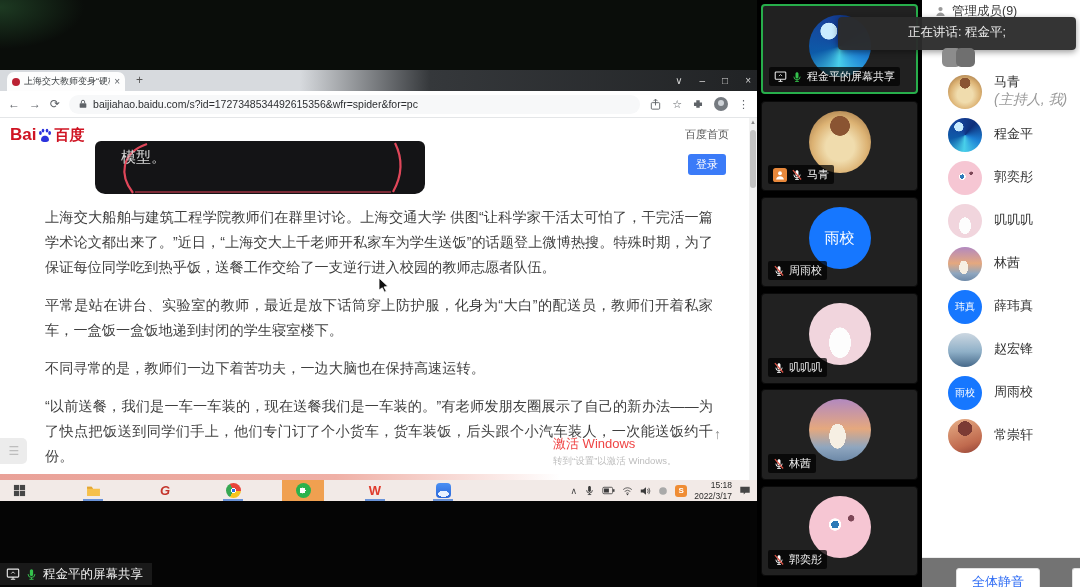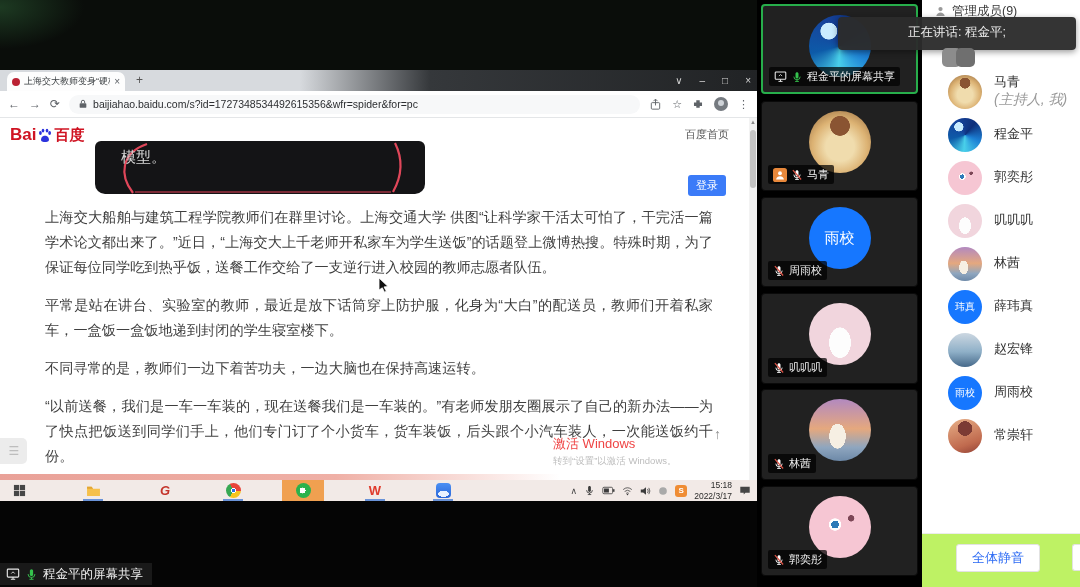--- a/index.html
+++ b/index.html
@@ -41,21 +41,21 @@
   .pg-scrollbar { position:absolute; right:0; top:0; width:8px; height:100%; background:#f3f3f3; }
   .pg-thumb { position:absolute; right:1px; top:12px; width:6px; height:58px; background:#c3c3c3; border-radius:3px; }
   .pg-sbarrow { position:absolute; right:1px; top:1px; font-size:6px; color:#8a8a8a; }
 
   .baidu-bar { position:absolute; left:0; top:0; width:100%; height:38px; }
   .logo { position:absolute; left:10px; top:8px; display:flex; align-items:flex-end; gap:1px; }
   .logo-bai { font-size:17px; font-weight:bold; color:#cf1322; line-height:1; }
   .logo-du { font-size:15px; font-weight:bold; color:#cf1322; line-height:1.1; }
   .bd-right { position:absolute; right:28px; top:9px; display:flex; align-items:center; gap:12px;flex-direction:column; }
   .home-link { font-size:11px; color:#555; }
-  .login-btn { background:#3b7bf8; color:#fff; font-size:11px; border-radius:3px; padding:3px 8px;margin-top:21px; }
+  .login-btn { background:#3b7bf8; color:#fff; font-size:11px; border-radius:3px; padding:3px 8px; }
 
   .hero { position:absolute; left:95px; top:23px; width:330px; height:53px; background:#141416;
     border-radius:6px 6px 10px 10px; overflow:hidden; }
   .hero-caption { position:absolute; left:26px; top:7px; color:#d8d8d8; font-size:15px; }
   .hero svg { position:absolute; left:0; top:0; }
 
   .article { position:absolute; left:45px; top:87px; width:668px; bottom:0; overflow:hidden; }
   .article p { font-size:14.2px; line-height:25px; color:#3f3f3f; margin-bottom:13px; text-align:justify; }
 
   .catalog-tab { position:absolute; left:0; top:320px; width:27px; height:26px; background:#ececec;
@@ -131,21 +131,21 @@
   
   .panel { position:absolute; left:922px; top:0; width:158px; height:587px; background:#fff; }
   .panel-header { position:absolute; left:12px; top:3px; display:flex; align-items:center; gap:5px; }
   .panel-header span { font-size:12.5px; color:#3a3a3a; }
   .mlist { position:absolute; left:0; top:70px; width:158px; }
   .mrow { height:43px; display:flex; align-items:center; padding-left:26px; gap:12px; }
   .m-av { width:34px; height:34px; flex:0 0 auto; }
   .m-av.av-bluetext span { font-size:10px; }
   .m-name { font-size:13px; color:#333; line-height:1.25; }
   .m-sub { font-size:14px; color:#9a9a9a;font-style:italic; }
-  .panel-footer { position:absolute; left:0; bottom:0; width:158px; height:54px; border-top:1px solid #ececec; background:#bef264; }
+  .panel-footer { position:absolute; left:0; bottom:0; width:158px; height:30px; border-top:1px solid #ececec; background:#737373; }
   .muteall-btn { position:absolute; left:34px; top:10px; border:1px solid #e2e2e2; border-radius:3px;
     background:#fff; color:#2d6bf4; font-size:13px; padding:4px 15px; white-space:nowrap; }
   .btn-sliver { position:absolute; left:150px; top:10px; width:8px; height:27px;
     border:1px solid #e2e2e2; border-right:none; border-radius:3px 0 0 3px; background:#fff; }
 
   
   .toast { position:absolute; left:838px; top:17px; width:238px; height:33px; background:rgba(44,44,44,.96);
     border-radius:4px; display:flex; align-items:center; padding:0 9px; gap:7px; z-index:50;
     box-shadow:0 2px 6px rgba(0,0,0,.4);flex-direction:column; }
   .toast-text { color:#ececec; font-size:12.5px; white-space:nowrap; }

